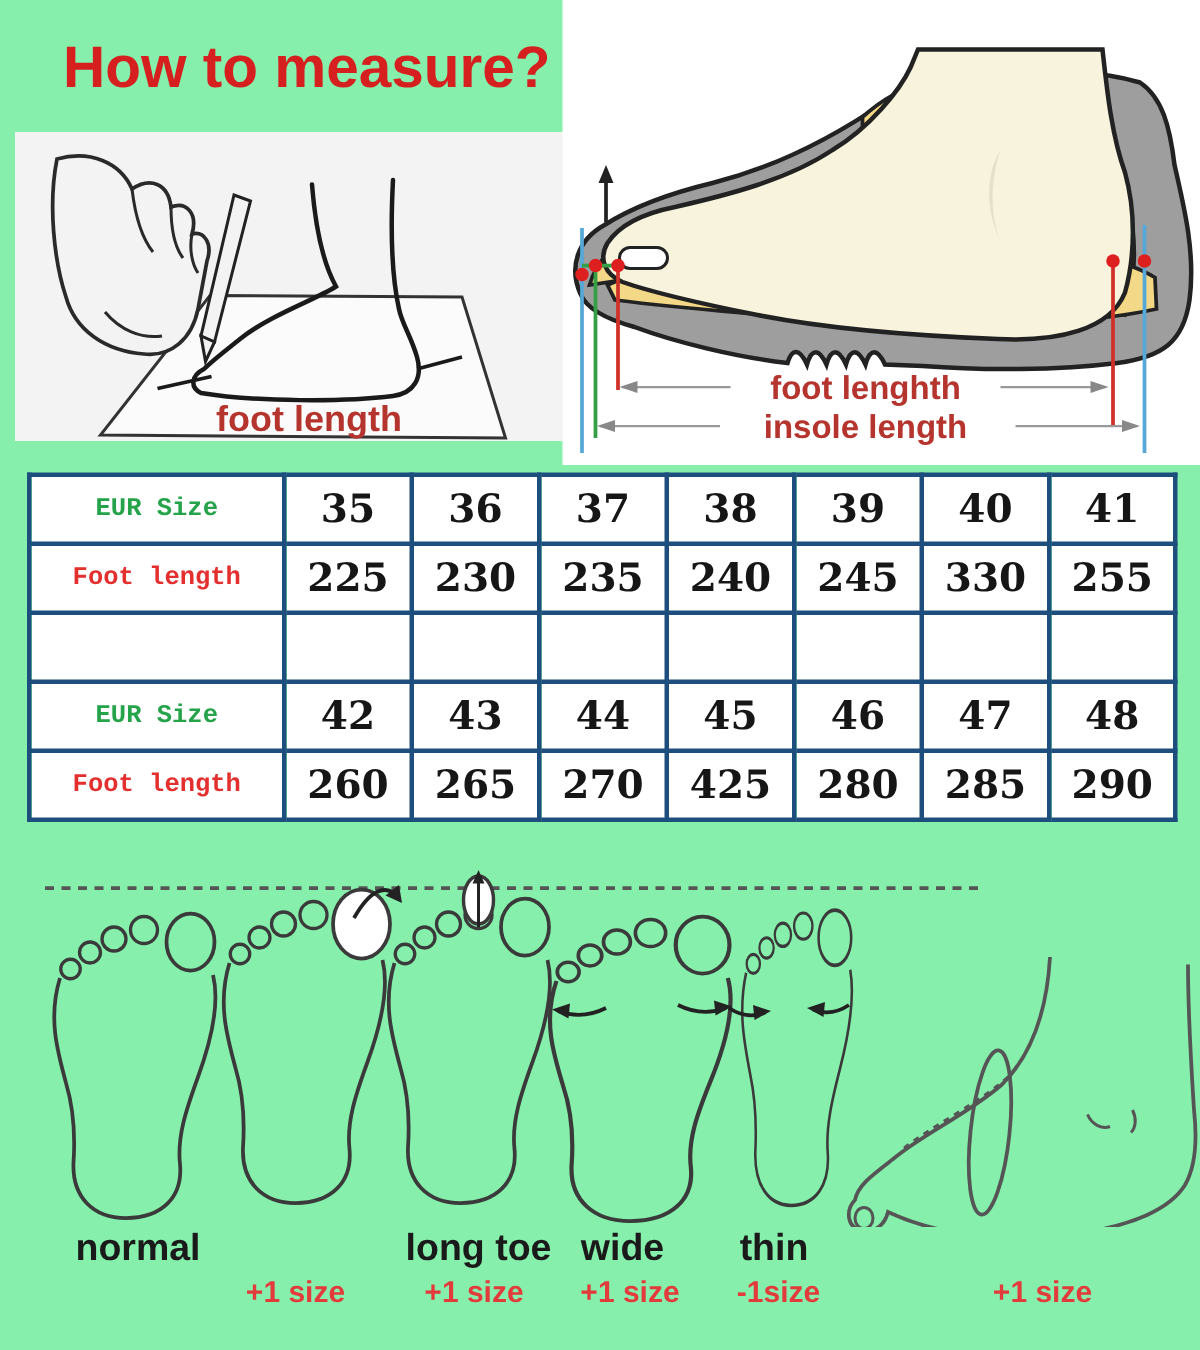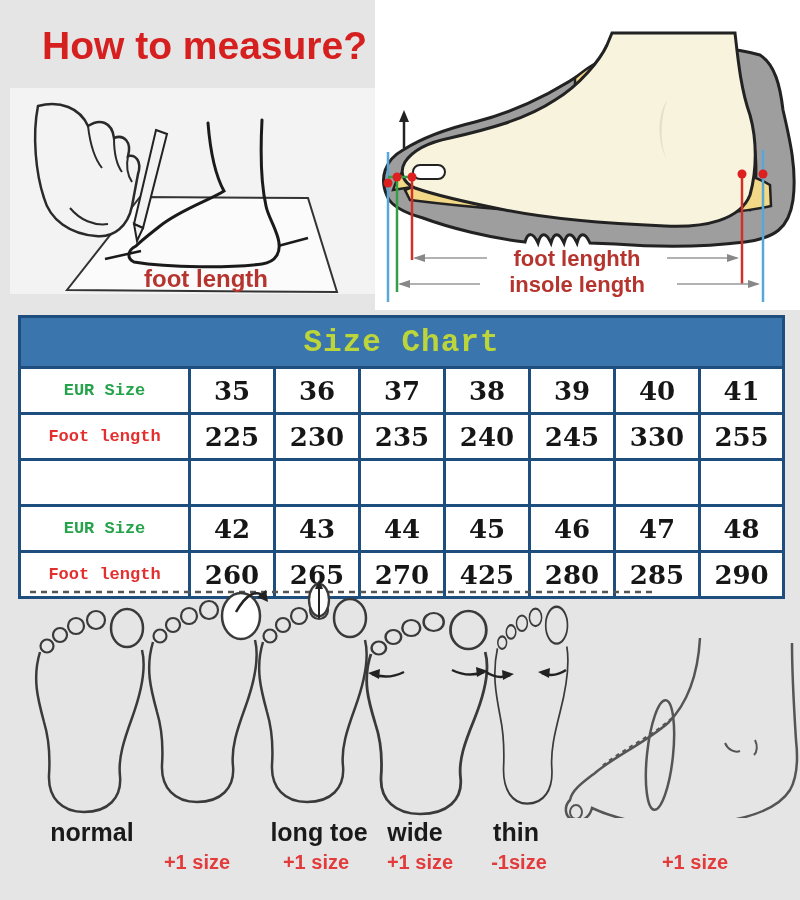--- a/index.html
+++ b/index.html
@@ -1,16 +1,16 @@
 <!DOCTYPE html>
 <html><head>
 <meta charset="utf-8">
 <style>
   html,body{margin:0;padding:0;background:#fff;}
-  .page{position:relative;width:800px;height:900px;background:#e5e5e5;overflow:hidden;
+  .page{position:relative;width:800px;height:900px;background:#86efac;overflow:hidden;
         font-family:"Liberation Sans",sans-serif;}
   .title{position:absolute;left:42px;top:24px;font-size:39px;font-weight:bold;
          color:#d62020;letter-spacing:0px;}
   .measure-box{position:absolute;left:10px;top:88px;width:366px;height:206px;background:#f3f3f3;}
   .shoe-box{position:absolute;left:375px;top:0px;width:425px;height:310px;background:#ffffff;}
   .size-table{position:absolute;left:18px;top:315px;border-collapse:collapse;table-layout:fixed;
               width:764px;}
   .size-table td{border:3px solid #1d4e7e;text-align:center;vertical-align:middle;
                  padding:0;height:43px;background:#fff;overflow:hidden;}
   .size-table td.chart-title{background:#3a76ad;color:#bcd53a;font-family:"Liberation Mono",monospace;
@@ -130,23 +130,20 @@
       <col style="width:170px">
         <col style="width:85px">
         <col style="width:85px">
         <col style="width:85px">
       <col style="width:85px">
         <col style="width:85px">
         <col style="width:85px">
         <col style="width:84px">
     </colgroup>
     <tbody>
-        <tr>
-      <td class="chart-title" colspan="8">Size Chart</td>
-    </tr>
     <tr>
       <td class="rowhead green">EUR Size</td>
       <td class="num">35</td>
       <td class="num">36</td>
       <td class="num">37</td>
       <td class="num">38</td>
       <td class="num">39</td>
       <td class="num">40</td>
       <td class="num">41</td>
     </tr>

